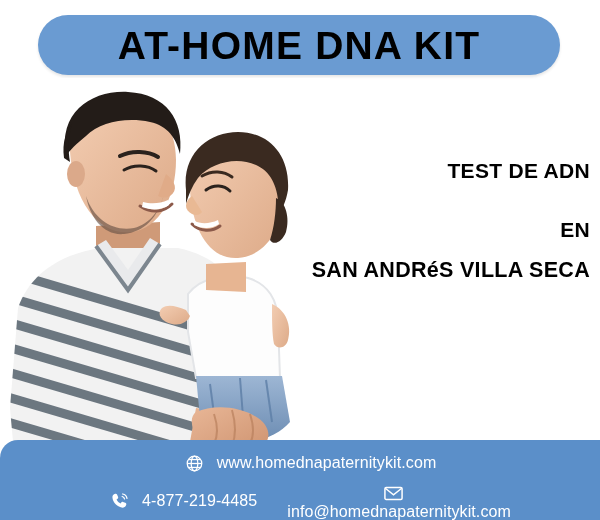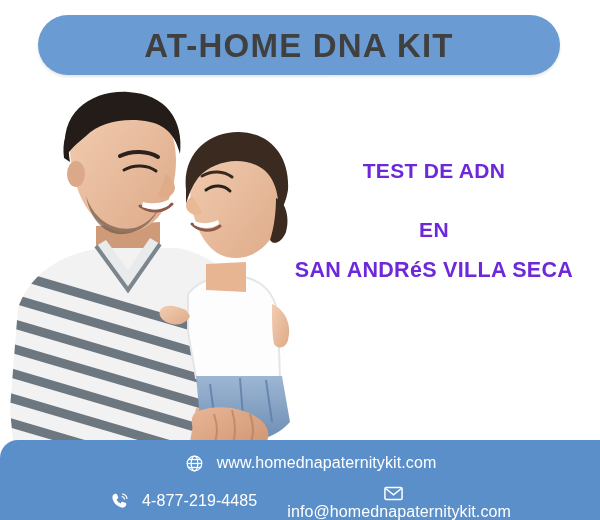--- a/index.html
+++ b/index.html
@@ -26,22 +26,22 @@
     width: 522px;
     height: 60px;
     background: #6a9bd2;
     border-radius: 30px;
     display: flex;
     align-items: center;
     justify-content: center;
     box-shadow: 0 2px 3px rgba(0,0,0,0.10);
   }
   .header-pill-title {
-    color: #404040;
-    font-size: 33px;
+    color: #000000;
+    font-size: 39px;
     font-weight: bold;
     letter-spacing: 1.2px;
     line-height: 1;
     white-space: nowrap;
   }
 
   
   .photo {
     position: absolute;
     left: 0px;
@@ -51,22 +51,22 @@
     overflow: hidden;
   }
   .photo svg { display: block; }
 
   
   .headline-block {
     position: absolute;
     left: 278px;
     top: 160px;
     width: 312px;
-    text-align: center;
-    color: #6d28d9;
+    text-align: right;
+    color: #000000;
   }
   .headline-line {
     font-size: 21px;
     font-weight: bold;
     letter-spacing: 0.3px;
     line-height: 1;
     white-space: nowrap;
   }
   .headline-line.l1 { margin-bottom: 38px; }
   .headline-line.l2 { margin-bottom: 20px; }

